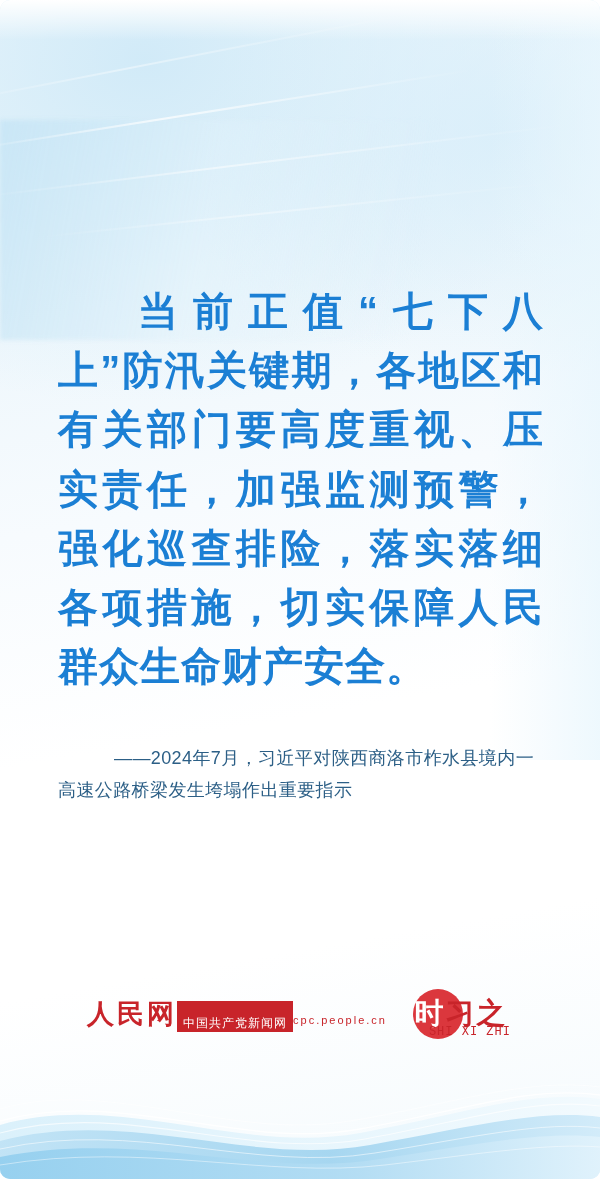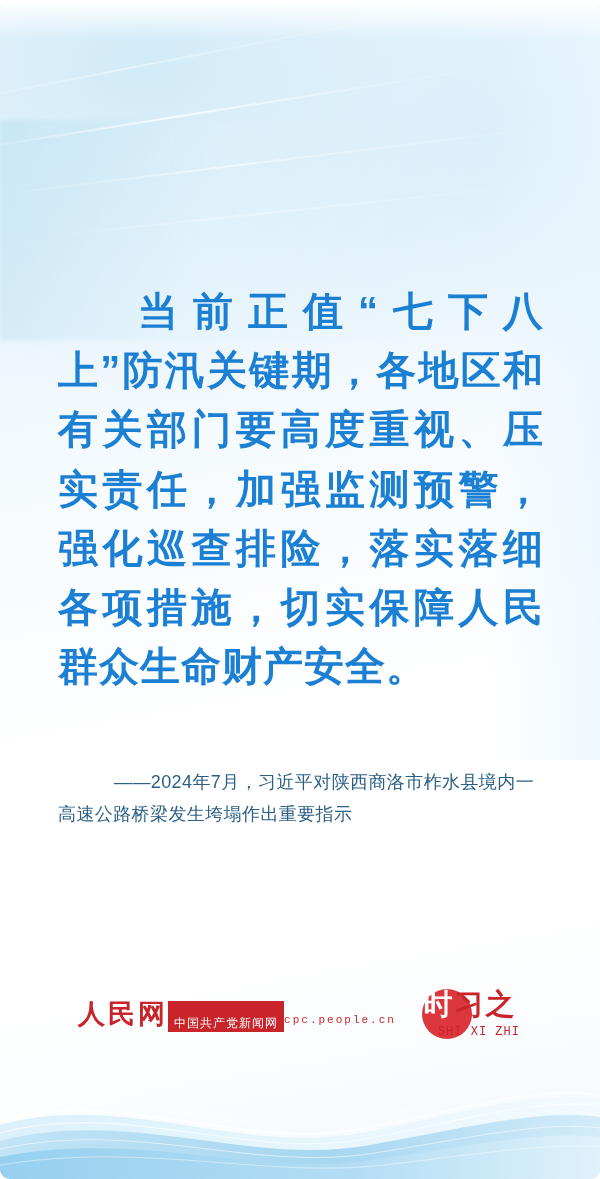--- a/index.html
+++ b/index.html
@@ -88,21 +88,21 @@
     font-weight: 700;
     text-indent: 80px;
     text-align: justify;
     font-family: "Liberation Sans", "DejaVu Sans", sans-serif;
   }
 
   
   .attribution {
     position: absolute;
     left: 58px;
-    top: 766px;
+    top: 742px;
     width: 486px;
     color: #2c5f86;
     font-size: 18px;
     line-height: 1.78;
     letter-spacing: 0.4px;
     text-indent: 56px;
     font-family: "Liberation Sans", "DejaVu Sans", sans-serif;
   }
 
   
@@ -138,29 +138,29 @@
     letter-spacing: 1px;
     padding: 16px 6px 3px 6px;
     font-family: "Liberation Sans", "DejaVu Sans", sans-serif;
     white-space: nowrap;
   }
   .people-logo .cn-url {
     margin-top: 12px;
     font-size: 11px;
     color: #c8242a;
     letter-spacing: 2px;
-    font-family: Liberation Mono, monospace;
+    font-family: Liberation Sans, sans-serif;
   }
 
   .shixi-logo {
     position: relative;
     width: 104px;
     height: 58px;
     display: flex;
-    align-items: flex-start;
+    align-items: center;
     justify-content: center;
   }
   .shixi-logo .disc {
     position: absolute;
     left: 4px;
     top: 4px;
     width: 50px;
     height: 50px;
     border-radius: 50%;
     background: #d8262c;

